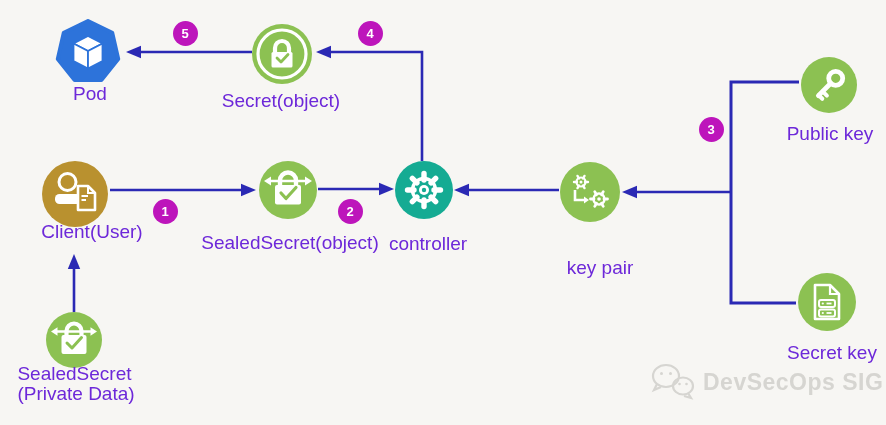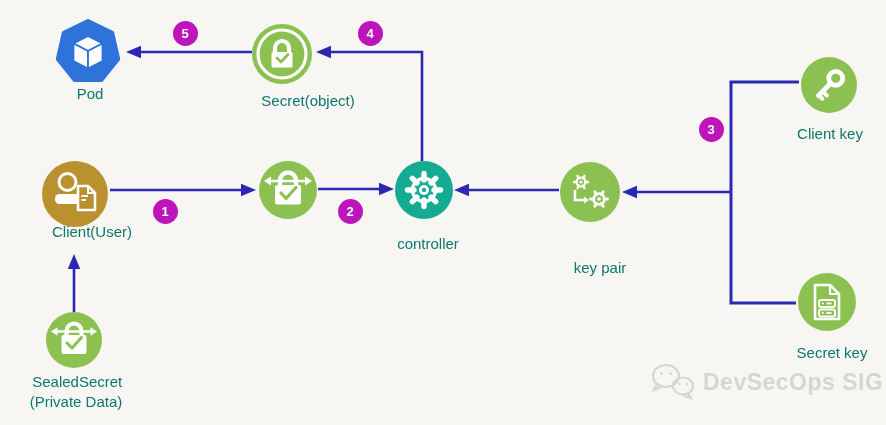--- a/index.html
+++ b/index.html
@@ -5,22 +5,22 @@
   html,body { margin:0; padding:0; background:#f7f6f3; }
   .canvas {
     position:relative; width:886px; height:425px; overflow:hidden;
     background:#f7f6f3;
     font-family:"Liberation Sans", sans-serif;
   }
   .connectors { position:absolute; left:0; top:0; z-index:1; }
   .icon { position:absolute; z-index:2; }
   .lbl {
     position:absolute; z-index:3; transform:translateX(-50%);
-    color:#0f766e; font-size:15px; line-height:20px;
-    white-space:nowrap; text-align:right;
+    color:#6d28d9; font-size:19px; line-height:20px;
+    white-space:nowrap; text-align:left;
   }
   .badge {
     position:absolute; z-index:4; width:25px; height:25px; border-radius:50%;
     background:#bd15bb; color:#ffffff; font-size:13px; font-weight:bold;
     display:flex; align-items:center; justify-content:center;
   }
   .watermark {
     position:absolute; z-index:3; left:650px; top:362px;
     display:flex; align-items:center; gap:7px;
     color:#d6d5d1; font-size:23px; font-weight:bold; letter-spacing:0.5px;
@@ -77,21 +77,21 @@
   </svg>
   <div class="lbl" style="left:90px; top:84px;">Pod</div>
 
   <svg class="icon" style="left:250px; top:22px;" width="64" height="64" viewBox="-32 -32 64 64">
     <circle cx="0" cy="0" r="30" fill="#8cc152"></circle>
     <circle cx="0" cy="0" r="24" fill="none" stroke="#ffffff" stroke-width="3.2"></circle>
     <path d="M-7,-2 v-4 a7,7 0 0 1 14,0 v4" fill="none" stroke="#ffffff" stroke-width="4.2"></path>
     <rect x="-10.5" y="-2" width="21" height="15.5" rx="1.5" fill="#ffffff"></rect>
     <polyline points="-5,4 -1,8 6,0.5" fill="none" stroke="#8cc152" stroke-width="2.8" stroke-linecap="round" stroke-linejoin="round"></polyline>
   </svg>
-  <div class="lbl" style="left:281px; top:91px;margin-left:27px;">Secret(object)</div>
+  <div class="lbl" style="left:281px; top:91px;">Secret(object)</div>
 
   <svg class="icon" style="left:41px; top:160px;" width="68" height="68" viewBox="-34 -34 68 68">
     <circle cx="0" cy="0" r="33" fill="#b9912f"></circle>
     <circle cx="-7.5" cy="-12" r="8.5" fill="none" stroke="#ffffff" stroke-width="3"></circle>
     <rect x="-20" y="0" width="26" height="10" rx="4.5" fill="#ffffff"></rect>
     <path d="M3,-8 h10 l7,7 v17 h-17 z" fill="#b9912f" stroke="#ffffff" stroke-width="2.6" stroke-linejoin="round"></path>
     <path d="M13,-8 v7 h7" fill="none" stroke="#ffffff" stroke-width="2"></path>
     <line x1="6.5" y1="2" x2="13" y2="2" stroke="#ffffff" stroke-width="2"></line>
     <line x1="6.5" y1="6" x2="11" y2="6" stroke="#ffffff" stroke-width="2"></line>
   </svg>
@@ -100,20 +100,21 @@
 
   <svg class="icon" style="left:258px; top:160px;" width="60" height="60" viewBox="-30 -30 60 60">
     <circle cx="0" cy="0" r="29" fill="#8cc152"></circle>
     <line x1="-18" y1="-9" x2="18" y2="-9" stroke="#ffffff" stroke-width="2.4"></line>
     <polygon points="-24,-9 -17,-13.5 -17,-4.5" fill="#ffffff"></polygon>
     <polygon points="24,-9 17,-13.5 17,-4.5" fill="#ffffff"></polygon>
     <path d="M-8,-5 v-4.5 a8,8 0 0 1 16,0 v4.5" fill="none" stroke="#ffffff" stroke-width="4.4"></path>
     <rect x="-13" y="-5" width="26" height="19.5" rx="2" fill="#ffffff"></rect>
     <polyline points="-7,3 -2,8.5 8,-2.5" fill="none" stroke="#8cc152" stroke-width="3.2" stroke-linecap="round" stroke-linejoin="round"></polyline>
   </svg>
+  <div class="lbl" style="left:290px; top:233px;">SealedSecret(object)</div>
 
   <svg class="icon" style="left:394px; top:160px;" width="60" height="60" viewBox="-30 -30 60 60">
     <circle cx="0" cy="0" r="29" fill="#15ab93"></circle>
     <g stroke="#ffffff" stroke-width="5.4" stroke-linecap="round">
       <line x1="10" y1="0" x2="16.5" y2="0"></line>
       <line x1="7.07" y1="7.07" x2="11.67" y2="11.67"></line>
       <line x1="0" y1="10" x2="0" y2="16.5"></line>
       <line x1="-7.07" y1="7.07" x2="-11.67" y2="11.67"></line>
       <line x1="-10" y1="0" x2="-16.5" y2="0"></line>
       <line x1="-7.07" y1="-7.07" x2="-11.67" y2="-11.67"></line>
@@ -155,21 +156,21 @@
 
   <svg class="icon" style="left:800px; top:56px;" width="58" height="58" viewBox="-29 -29 58 58">
     <circle cx="0" cy="0" r="28" fill="#8cc152"></circle>
     <g transform="rotate(45)" stroke="#ffffff" fill="none" stroke-linecap="round">
       <circle cx="0" cy="-9.5" r="7" stroke-width="4.8"></circle>
       <line x1="0" y1="-2.5" x2="0" y2="15" stroke-width="4.8"></line>
       <line x1="0" y1="9" x2="6" y2="9" stroke-width="4"></line>
       <line x1="0" y1="14.5" x2="5" y2="14.5" stroke-width="4"></line>
     </g>
   </svg>
-  <div class="lbl" style="left:830px; top:124px;">Client key</div>
+  <div class="lbl" style="left:830px; top:124px;">Public key</div>
 
   <svg class="icon" style="left:797px; top:272px;" width="60" height="60" viewBox="-30 -30 60 60">
     <circle cx="0" cy="0" r="29" fill="#8cc152"></circle>
     <path d="M-12,-17 H3 L12,-8 V17 H-12 Z" fill="none" stroke="#ffffff" stroke-width="2.6" stroke-linejoin="round"></path>
     <path d="M3,-17 V-8 H12" fill="none" stroke="#ffffff" stroke-width="2.2"></path>
     <g stroke="#ffffff" fill="none">
       <rect x="-8" y="-2" width="16" height="7" rx="2" stroke-width="2"></rect>
       <rect x="-8" y="7.5" width="16" height="7" rx="2" stroke-width="2"></rect>
     </g>
     <circle cx="-4.2" cy="1.5" r="1.1" fill="#ffffff"></circle>
@@ -181,21 +182,21 @@
 
   <svg class="icon" style="left:45px; top:311px;" width="58" height="58" viewBox="-29 -29 58 58">
     <circle cx="0" cy="0" r="28" fill="#8cc152"></circle>
     <line x1="-17.5" y1="-8.5" x2="17.5" y2="-8.5" stroke="#ffffff" stroke-width="2.4"></line>
     <polygon points="-23,-8.5 -16.5,-12.8 -16.5,-4.2" fill="#ffffff"></polygon>
     <polygon points="23,-8.5 16.5,-12.8 16.5,-4.2" fill="#ffffff"></polygon>
     <path d="M-7.5,-5 v-4 a7.5,7.5 0 0 1 15,0 v4" fill="none" stroke="#ffffff" stroke-width="4.2"></path>
     <rect x="-12.5" y="-5" width="25" height="19" rx="2" fill="#ffffff"></rect>
     <polyline points="-7,3 -2,8 7.5,-2.5" fill="none" stroke="#8cc152" stroke-width="3" stroke-linecap="round" stroke-linejoin="round"></polyline>
   </svg>
-  <div class="lbl" style="left:76px; top:372px;">
+  <div class="lbl" style="left:76px; top:364px;">
     <div>SealedSecret</div>
     <div>(Private Data)</div>
   </div>
 
   <div class="badge" style="left:152.5px; top:198.5px;">1</div>
   <div class="badge" style="left:337.5px; top:198.5px;">2</div>
   <div class="badge" style="left:698.5px; top:116.5px;">3</div>
   <div class="badge" style="left:357.5px; top:20.5px;">4</div>
   <div class="badge" style="left:172.5px; top:20.5px;">5</div>
 

